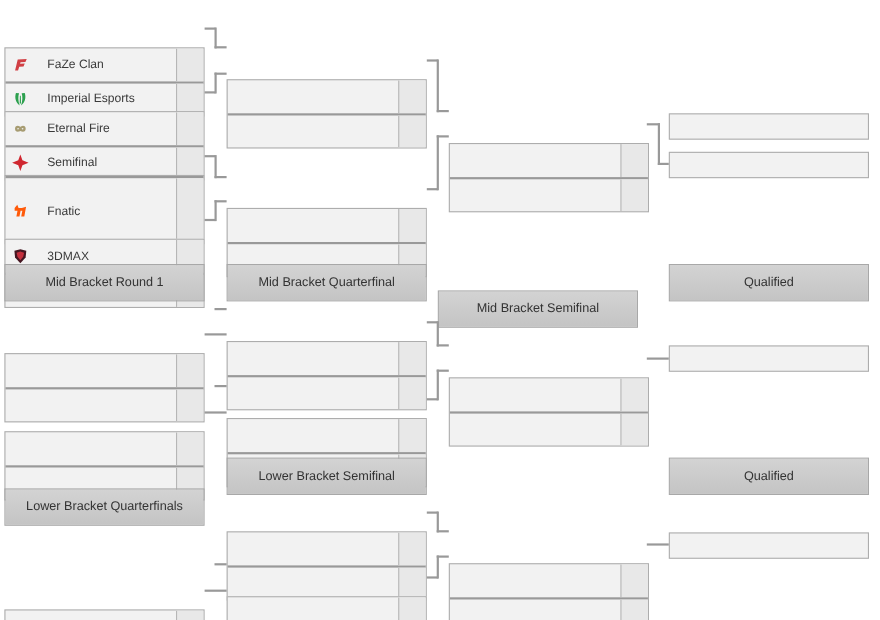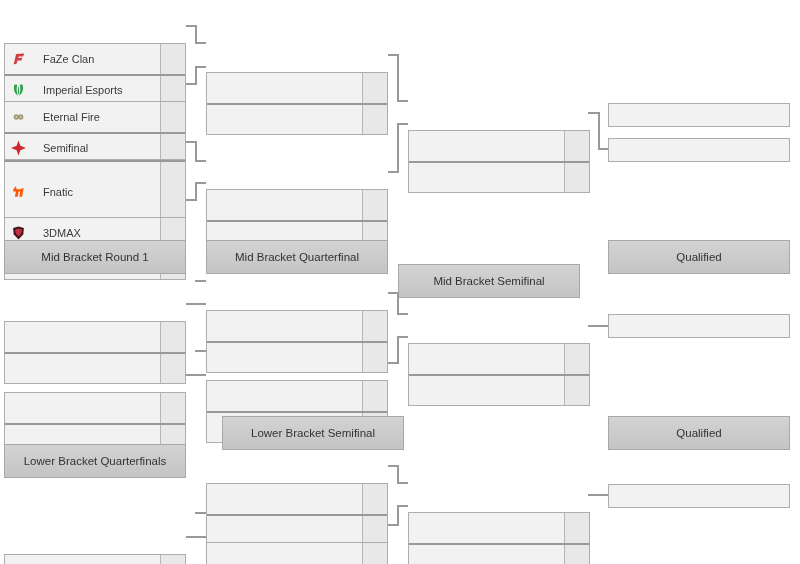--- a/index.html
+++ b/index.html
@@ -234,21 +234,21 @@
   <div class="ln" style="left:397px;top:292px;width:2px;height:23px;"></div>
   <div class="ln" style="left:397px;top:313px;width:11px;height:2px;"></div>
 
   <div class="ln" style="left:388px;top:362px;width:10px;height:2px;"></div>
   <div class="ln" style="left:397px;top:336px;width:2px;height:28px;"></div>
   <div class="ln" style="left:397px;top:336px;width:11px;height:2px;"></div>
 
   <div class="ln" style="left:588px;top:325px;width:20px;height:2px;"></div>
 
   <div class="hdr" style="left:4px;top:416px;margin-top:28px;">Lower Bracket Quarterfinals</div>
-  <div class="hdr" style="left:206px;top:416px;margin-left:16px;">Lower Bracket Semifinal</div>
+  <div class="hdr" style="left:206px;top:416px;">Lower Bracket Semifinal</div>
   <div class="hdr" style="left:608px;top:416px;">Qualified</div>
 
   <div class="match" style="left:4px;top:514px;">
     <div class="trow">
         <span class="score"></span>
       </div>
     <div class="middiv"></div>
     <div class="trow">
         <span class="score"></span>
       </div>

